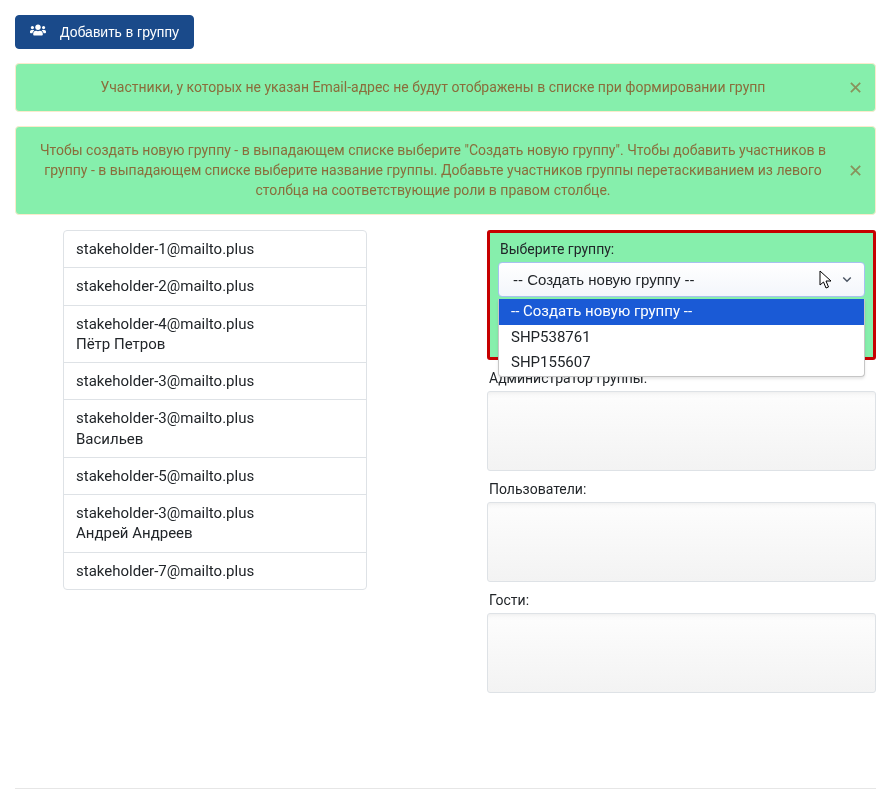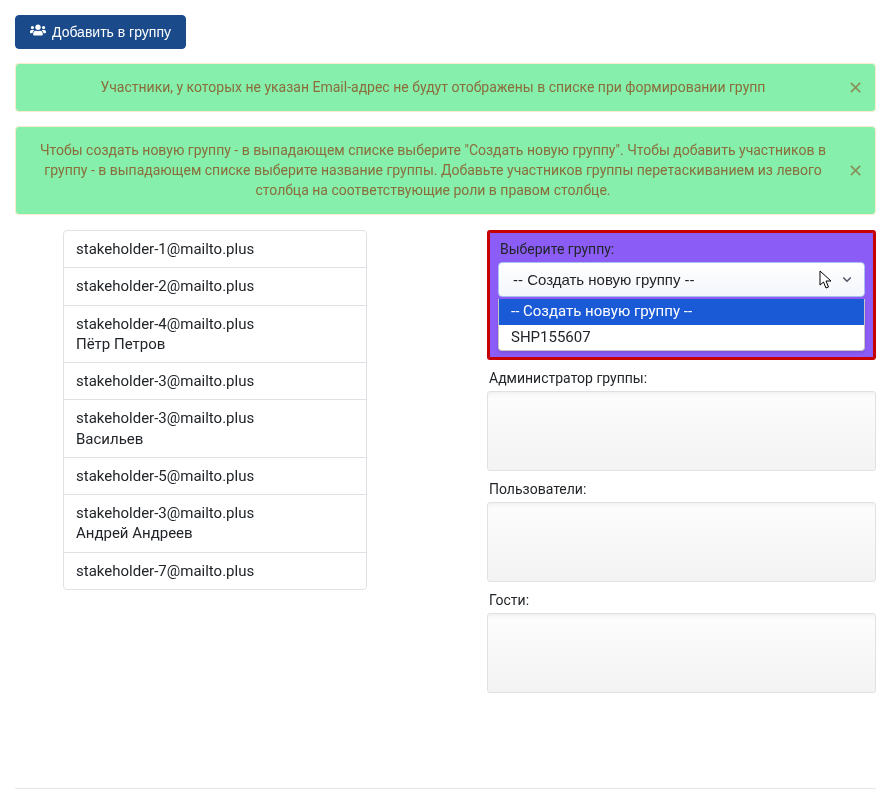--- a/index.html
+++ b/index.html
@@ -7,21 +7,21 @@
     font-family: -apple-system, BlinkMacSystemFont, "Segoe UI", Roboto, Arial, sans-serif;
     font-size: 14px;
     color: #212529;
     background: #fff;
     padding: 15px;
     width: 891px;
   }
   .btn {
     display: inline-flex;
     align-items: center;
-    gap: 6px;
+    gap: 14px;
     padding: 7px 14px;
     border-radius: 4px;
     border: 1px solid transparent;
     cursor: pointer;
     font-size: 14px;
     line-height: 1.2;
   }
   .btn-primary {
     background: #1a4a8a;
     color: #fff;
@@ -85,21 +85,21 @@
   .right-col {
     flex: 1;
     position: relative;
   }
   .highlight-box {
     border: 3px solid #c60000;
     border-radius: 3px;
     padding: 6px 8px 8px 8px;
     margin-bottom: 10px;
     position: relative;
-    background: #8b5cf6;
+    background: #86efac;
   }
   .field-label {
     font-size: 14px;
     color: #212529;
     margin: 10px 0 5px 2px;
   }
   .highlight-box .field-label { margin-top: 2px; }
   .select-combo {
     position: relative;
     border-radius: 7px;
@@ -242,20 +242,21 @@
               <path d="M3 6l5 5 5-5"></path>
             </svg>
         </span>
         <span class="cursor">
           <svg width="16" height="20" viewBox="0 0 16 20">
               <path d="M1 1 L1 15 L4.5 12 L7 18 L9.5 17 L7 11 L12 11 Z" fill="#fff" stroke="#000" stroke-width="1"></path>
             </svg>
         </span>
         <div class="dropdown-list" id="group-dropdown">
             <div class="dropdown-item selected">-- Создать новую группу --</div>
+            <div class="dropdown-item">SHP538761</div>
             <div class="dropdown-item">SHP155607</div>
           </div>
       </div>
       <div class="dropdown-spacer"></div>
     </div>
 
     <div class="field-label">Администратор группы:</div>
     <div class="drop-area admin"></div>
 
     <div class="field-label">Пользователи:</div>

